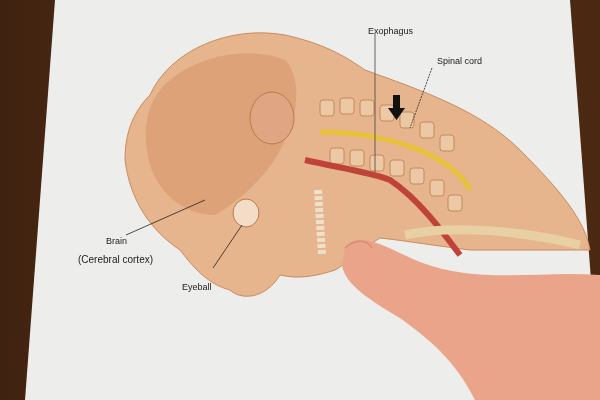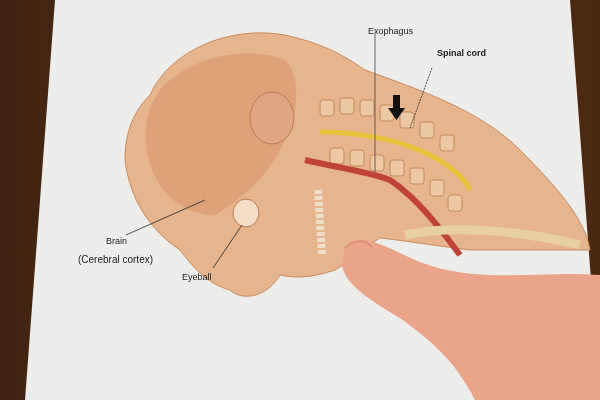--- a/index.html
+++ b/index.html
@@ -68,16 +68,16 @@
   <line x1="375" y1="34" x2="375" y2="172" stroke="#444" stroke-width="0.8"></line>
   <line x1="432" y1="68" x2="410" y2="128" stroke="#222" stroke-width="0.8" stroke-dasharray="2 1"></line>
   <line x1="126" y1="235" x2="205" y2="200" stroke="#222" stroke-width="0.8"></line>
   <line x1="213" y1="268" x2="242" y2="225" stroke="#222" stroke-width="0.8"></line>
 
   <path d="M345 248 C360 230 380 245 420 262 C480 285 540 270 600 275 L600 400 L475 400 C455 360 430 340 400 318 C370 300 345 285 342 265 Z" fill="#e9a48a"></path>
   <path d="M345 248 C355 238 368 240 372 248" fill="none" stroke="#d98c72" stroke-width="1.5"></path>
 </svg>
 
 <div class="label" style="left:368px;top:26px;">Exophagus</div>
-<div class="label" style="left:437px;top:48px;font-weight:bold;">Spinal cord</div>
+<div class="label" style="left:437px;top:56px;">Spinal cord</div>
 <div class="label" style="left:106px;top:236px;">Brain</div>
 <div class="label" style="left:78px;top:254px;font-size:10px;">(Cerebral cortex)</div>
-<div class="label" style="left:182px;top:272px;">Eyeball</div>
+<div class="label" style="left:182px;top:282px;">Eyeball</div>
 
 </body></html>

